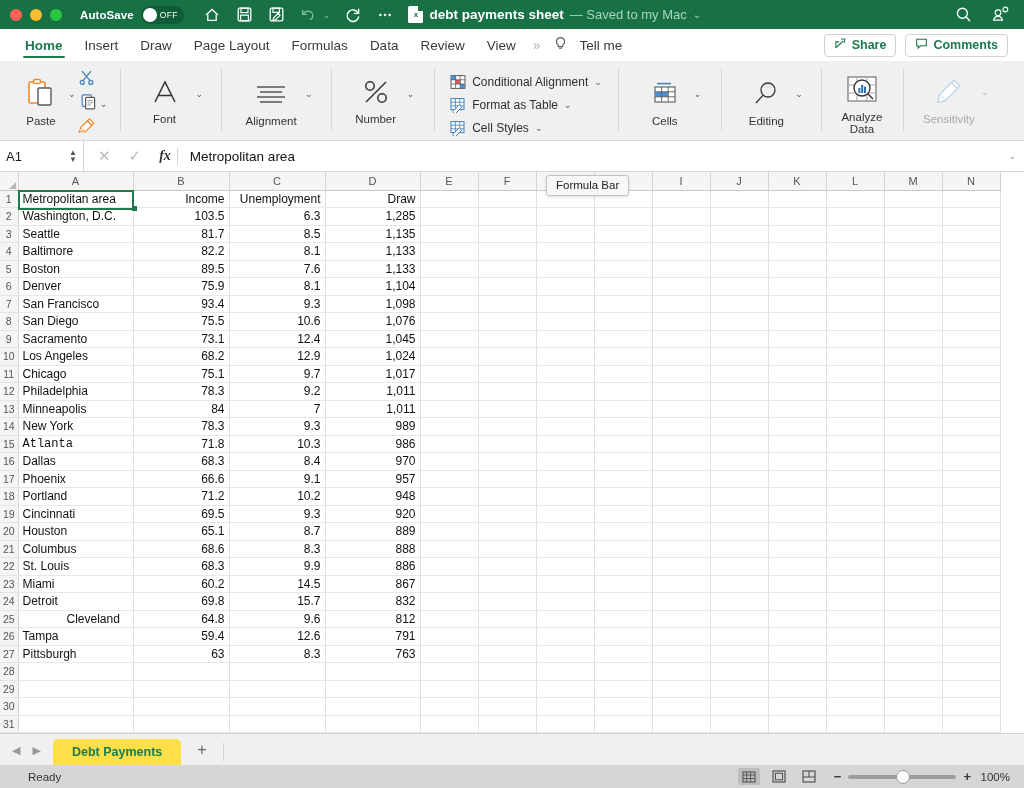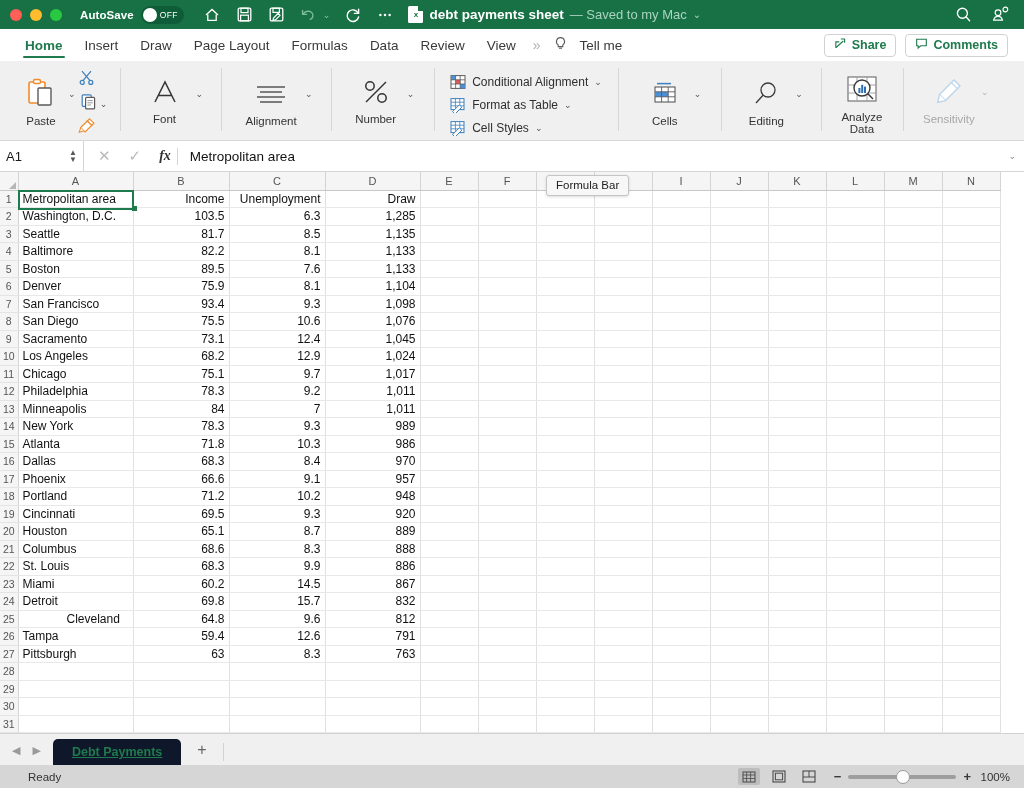--- a/index.html
+++ b/index.html
@@ -150,22 +150,22 @@
   }
 
   
   .sheetbar {
     height: 32px; background: #f0f0f0; display: flex; align-items: flex-end;
     flex: 0 0 32px; border-top: 1px solid #d2d2d2; padding-left: 6px;
   }
   .navarrows { display:flex; align-items:center; gap: 12px; padding: 0 12px 8px 6px; }
   .arw { color: #9a9a9a; font-size: 11px; }
   .sheettab {
-    background: #0f172a; border-radius: 5px 5px 0 0; height: 26px; display: flex; align-items: center;
-    padding: 0 19px; font-size: 12.5px; font-weight: 700; color: #1f7a4d; text-decoration: underline;
+    background: #fde047; border-radius: 5px 5px 0 0; height: 26px; display: flex; align-items: center;
+    padding: 0 19px; font-size: 12.5px; font-weight: 700; color: #1f7a4d;
   }
   .addsheet { padding: 0 16px 6px 16px; font-size: 16px; color: #666; }
   .sheetdiv { width:1px; background:#d2d2d2; height: 18px; margin-bottom: 4px;}
 
   
   .statusbar {
     height: 23px; background: #d6d6d6; display: flex; align-items: center;
     flex: 0 0 23px; padding: 0 8px; font-size: 11.5px; color: #333;
   }
   .status-text { padding-left: 20px; }
@@ -780,21 +780,21 @@
             <td class="cell num" style="width: 58px;"></td>
             <td class="cell num" style="width: 58px;"></td>
             <td class="cell num" style="width: 58px;"></td>
             <td class="cell num" style="width: 58px;"></td>
             <td class="cell num" style="width: 58px;"></td>
             <td class="cell num" style="width: 58px;"></td>
             <td class="cell num" style="width: 58px;"></td>
           </tr>
           <tr>
             <td class="rowhead">15</td>
-            <td class="cell txt" style="width: 115px;">Atlanta</td>
+            <td class="cell txt" style="width: 115px; font-family: Liberation Mono, monospace;">Atlanta</td>
             <td class="cell num" style="width: 96px;">71.8</td>
             <td class="cell num" style="width: 96px;">10.3</td>
             <td class="cell num" style="width: 95px;">986</td>
             <td class="cell num" style="width: 58px;"></td>
             <td class="cell num" style="width: 58px;"></td>
             <td class="cell num" style="width: 58px;"></td>
             <td class="cell num" style="width: 58px;"></td>
             <td class="cell num" style="width: 58px;"></td>
             <td class="cell num" style="width: 58px;"></td>
             <td class="cell num" style="width: 58px;"></td>

